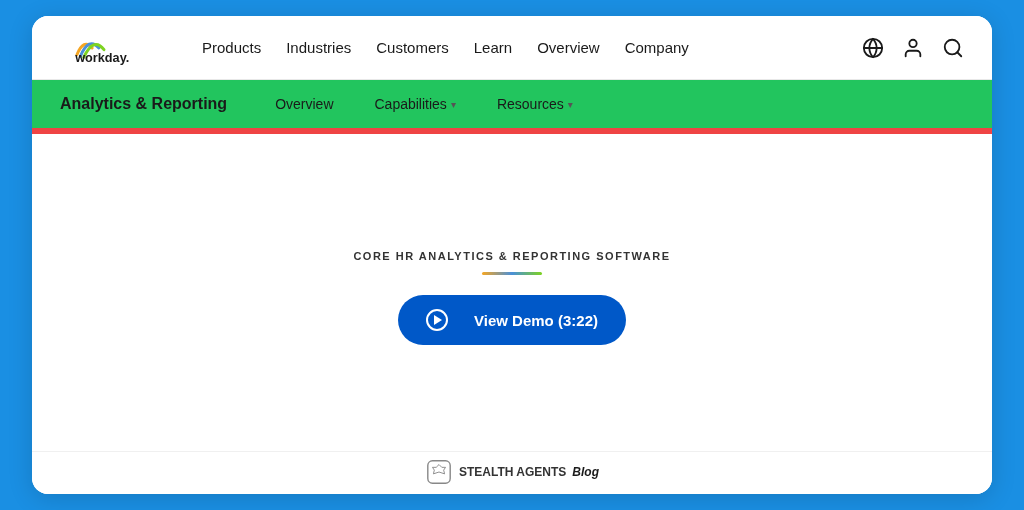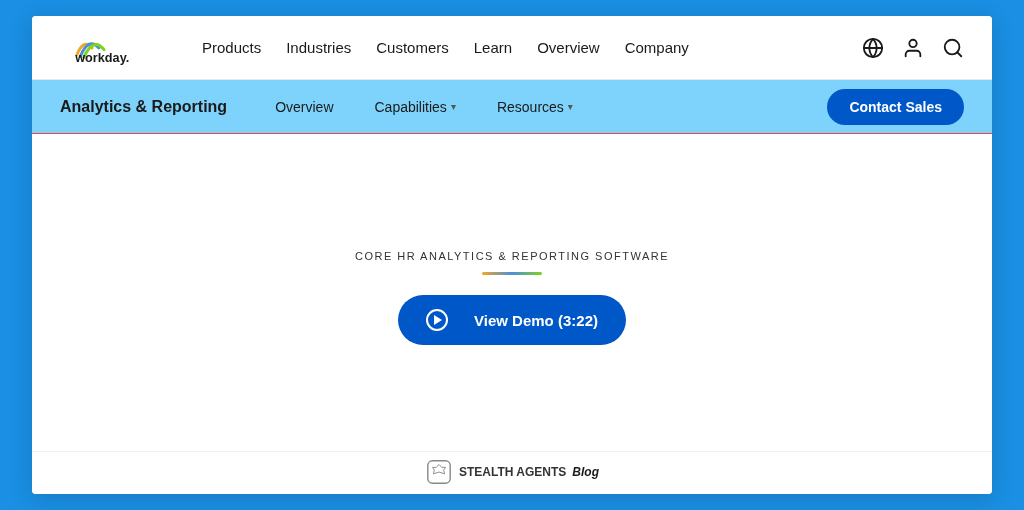--- a/index.html
+++ b/index.html
@@ -17,21 +17,21 @@
       background: #1a8fe3;
       width: 100%;
       height: 100%;
       display: flex;
       align-items: center;
       justify-content: center;
       padding: 16px;
     }
     .card {
       background: #ffffff;
-      border-radius: 4px;
+      border-radius: 16px;
       width: 960px;
       height: 478px;
       overflow: hidden;
       display: flex;
       flex-direction: column;
       box-shadow: 0 4px 24px rgba(0,0,0,0.15);
     }
 
     
     .top-nav {
@@ -80,22 +80,22 @@
       justify-content: center;
     }
     .nav-icon svg { width: 22px; height: 22px; }
 
     
     .sub-nav {
       display: flex;
       align-items: center;
       padding: 0 28px;
       height: 54px;
-      border-bottom: 1px solid #ef4444;
-      background: #7dd3fc;
+      border-bottom: 6px solid #ef4444;
+      background: #22c55e;
     }
     .sub-nav-title {
       font-size: 16px;
       font-weight: 700;
       color: #1a1a1a;
       margin-right: 36px;
       white-space: nowrap;
     }
     .sub-nav-links {
       display: flex;
@@ -138,21 +138,21 @@
       flex-direction: column;
       align-items: center;
       justify-content: center;
       padding: 20px 40px 10px;
       text-align: center;
       background: #fff;
       position: relative;
     }
     .hero-eyebrow {
       font-size: 11px;
-      font-weight: 400;
+      font-weight: 700;
       letter-spacing: 1.5px;
       color: #333;
       text-transform: uppercase;
       margin-bottom: 10px;
     }
     .hero-eyebrow-underline {
       width: 60px;
       height: 3px;
       background: linear-gradient(to right, #f5a623, #4a90d9, #7ed321);
       margin: 0 auto 20px;
@@ -282,21 +282,20 @@
         <span class="sub-nav-link">Overview</span>
         <span class="sub-nav-link">
           <span>Capabilities</span>
           <span class="chevron">▾</span>
         </span>
         <span class="sub-nav-link">
           <span>Resources</span>
           <span class="chevron">▾</span>
         </span>
       </div>
-      <button class="contact-sales-btn">Contact Sales</button>
     </div>
 
     <section class="hero">
       <p class="hero-eyebrow">CORE HR ANALYTICS &amp; REPORTING SOFTWARE</p>
       <div class="hero-eyebrow-underline"></div>
       <button class="view-demo-btn">
         <span class="play-circle">
           <span class="play-triangle"></span>
         </span>
         <span>View Demo (3:22)</span>

